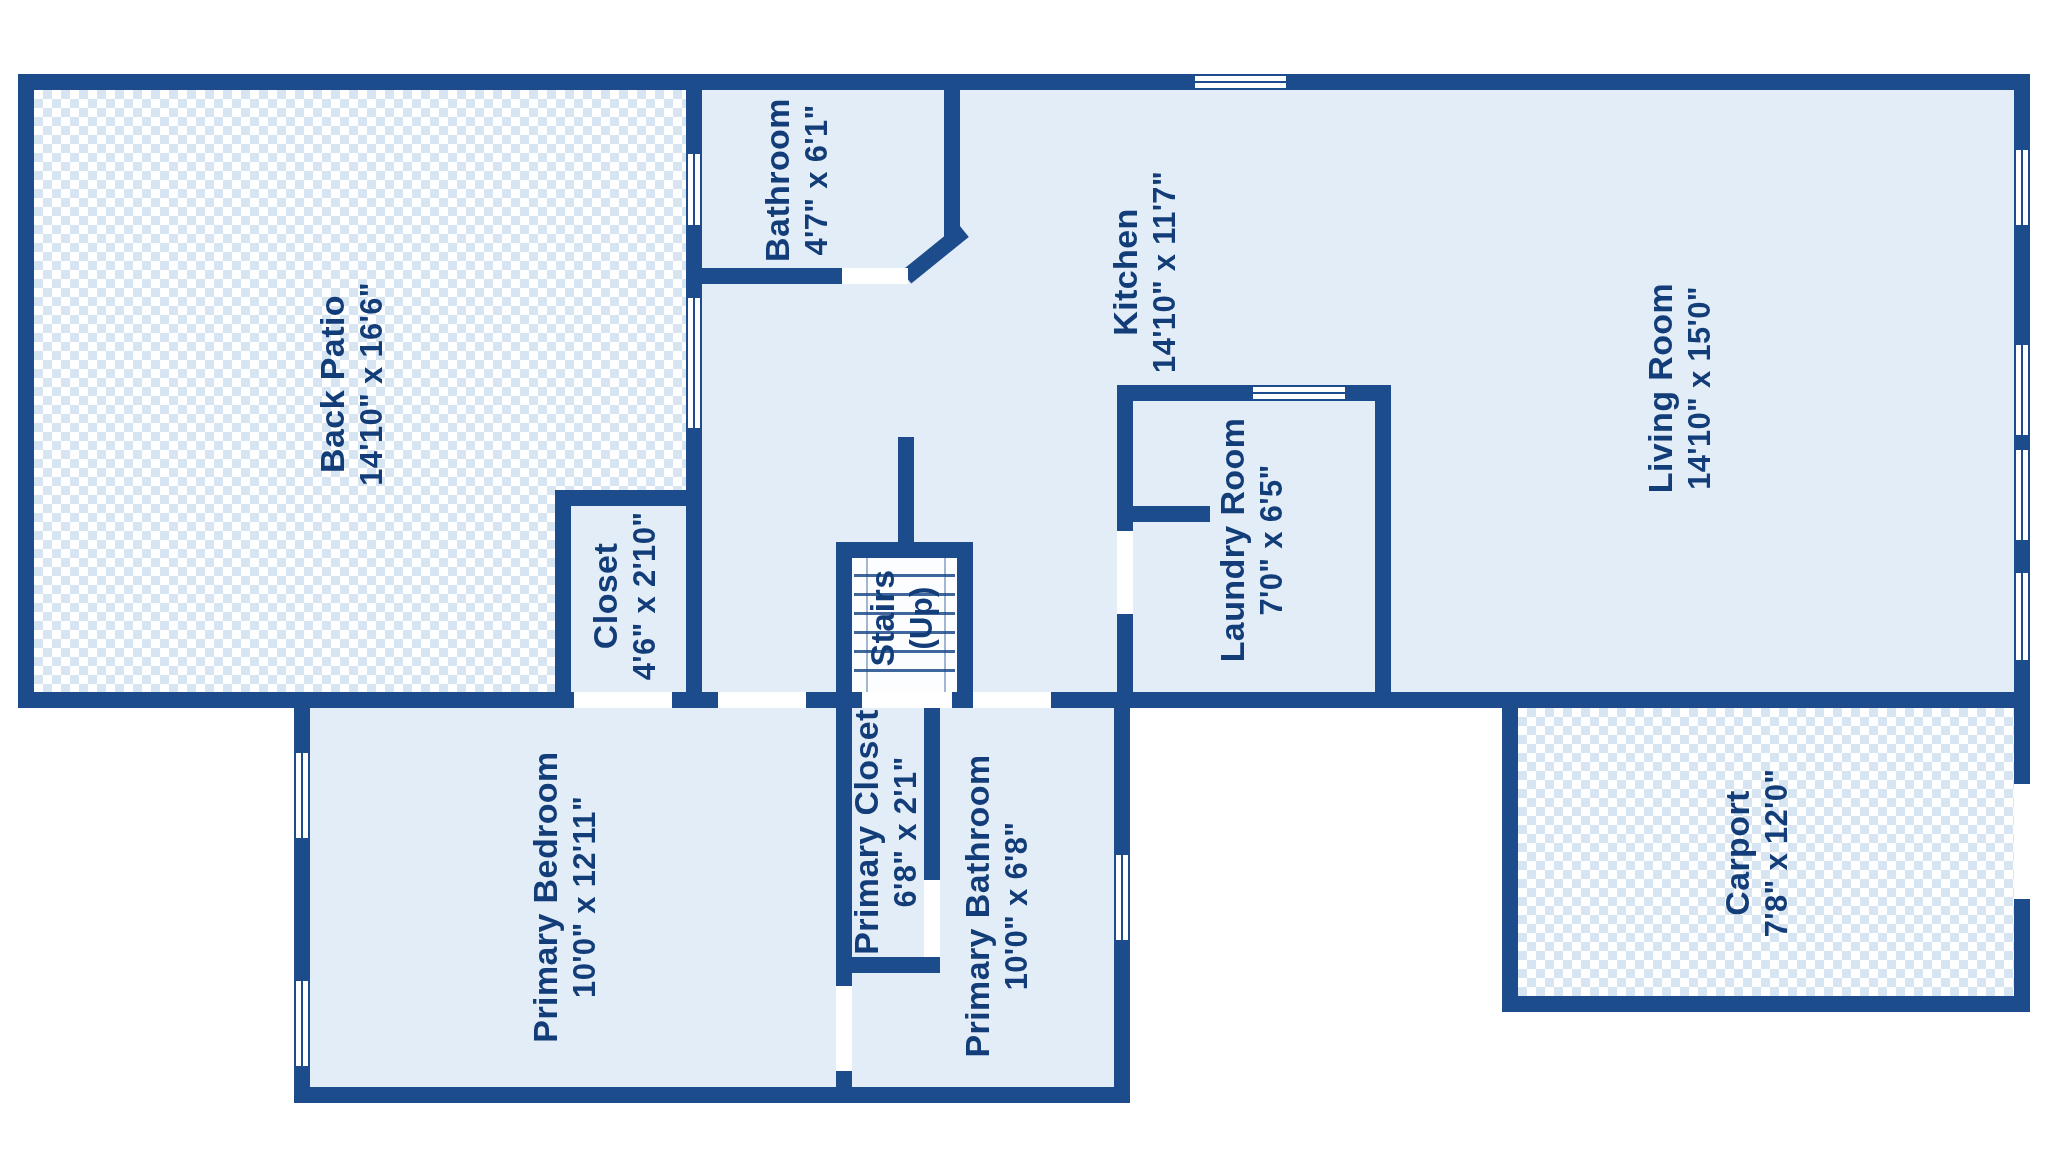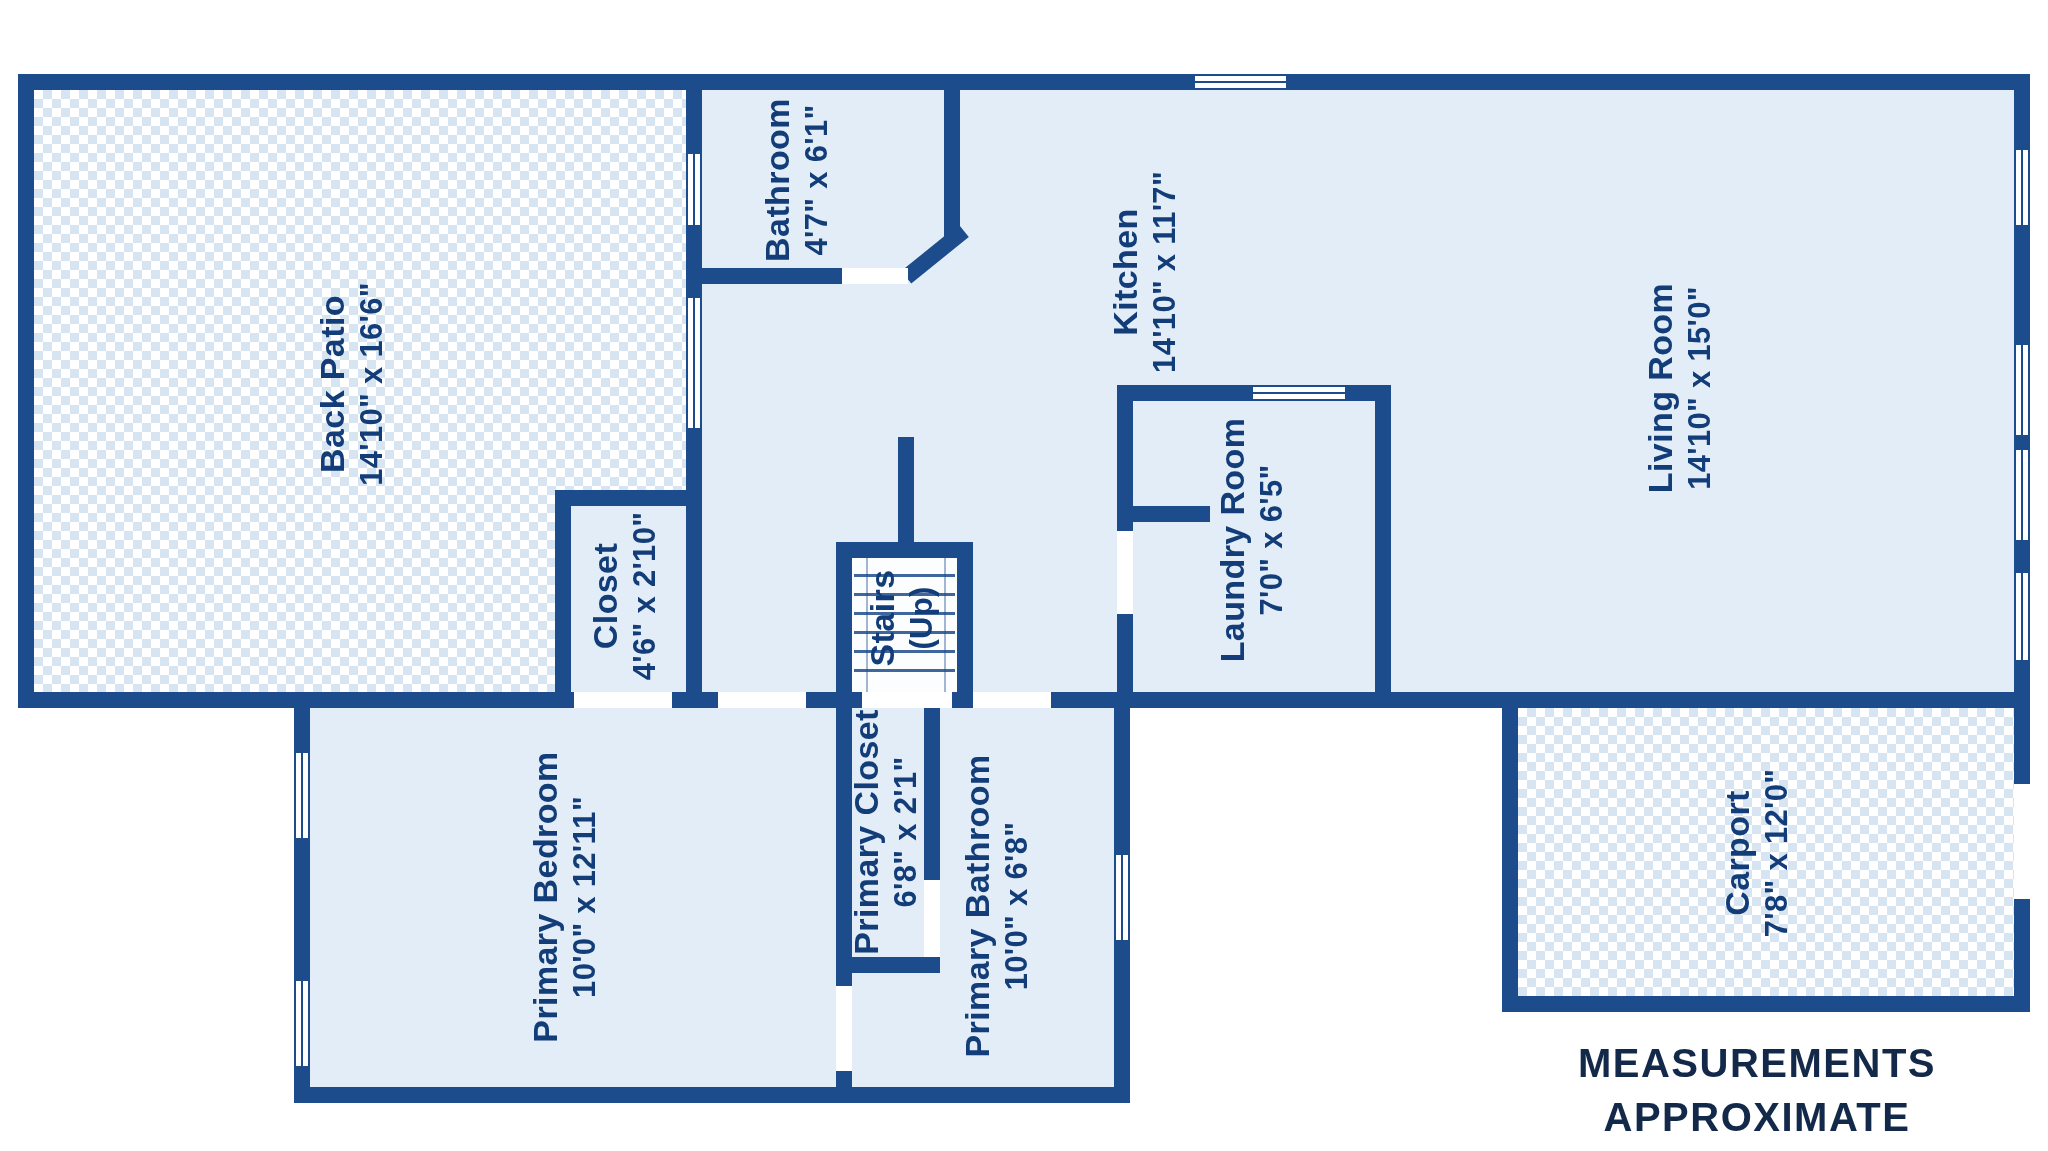--- a/index.html
+++ b/index.html
@@ -145,18 +145,14 @@
   </div>
   <div class="label" style="left:997px;top:906px;">
     <div class="nm">Primary Bathroom</div>
     <div class="dm">10'0" x 6'8"</div>
   </div>
   <div class="label" style="left:1757px;top:853px;">
     <div class="nm">Carport</div>
     <div class="dm">7'8" x 12'0"</div>
   </div>
 
-  <div class="footer" style="left:1757px;top:1090px;">
-    <div>MEASUREMENTS</div>
-    <div>APPROXIMATE</div>
-  </div>
 
 </div>
 
 </body></html>

